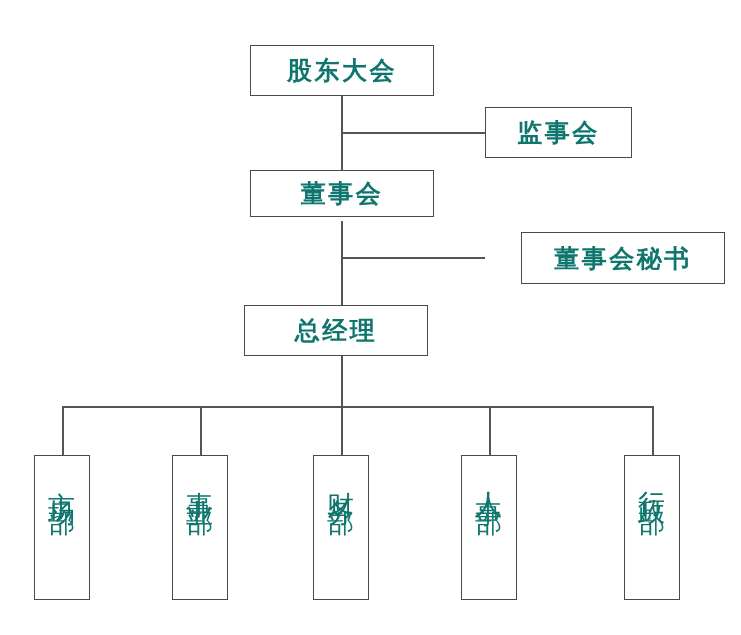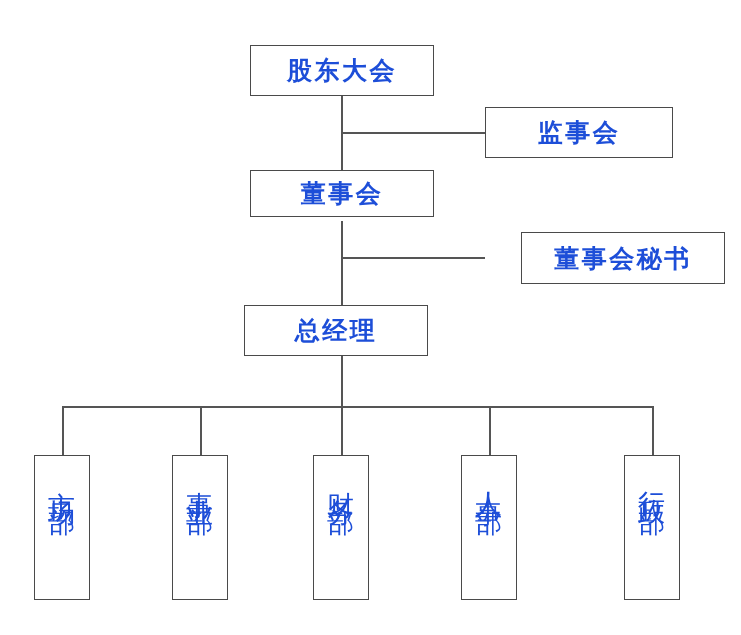--- a/index.html
+++ b/index.html
@@ -21,21 +21,21 @@
 
   
   .node {
     position: absolute;
     box-sizing: border-box;
     border: 1.6px solid #4a4a4a;
     background: #ffffff;
     display: flex;
     align-items: center;
     justify-content: center;
-    color: #1d4ed8;
+    color: #0f766e;
   }
   .node-label {
     font-family: "DejaVu Serif", serif;
     font-weight: 700;
     letter-spacing: 0.10em;
     line-height: 1;
     white-space: nowrap;
   }
 
   
@@ -88,21 +88,21 @@
   <div class="line v" style="left:62px;  top:406px; height:49px;"></div>
   <div class="line v" style="left:200px; top:406px; height:49px;"></div>
   <div class="line v" style="left:341px; top:406px; height:49px;"></div>
   <div class="line v" style="left:489px; top:406px; height:49px;"></div>
   <div class="line v" style="left:652px; top:406px; height:49px;"></div>
 
   <div class="node horiz" style="left:250px; top:45px; width:184px; height:51px;">
     <span class="node-label">股东大会</span>
   </div>
 
-  <div class="node horiz" style="left:485px; top:107px; width:188px; height:51px;">
+  <div class="node horiz" style="left:485px; top:107px; width:147px; height:51px;">
     <span class="node-label">监事会</span>
   </div>
 
   <div class="node horiz" style="left:250px; top:170px; width:184px; height:47px;">
     <span class="node-label">董事会</span>
   </div>
 
   <div class="node horiz" style="left:485px; top:232px; width:204px; height:52px;margin-left:36px;">
     <span class="node-label">董事会秘书</span>
   </div>

